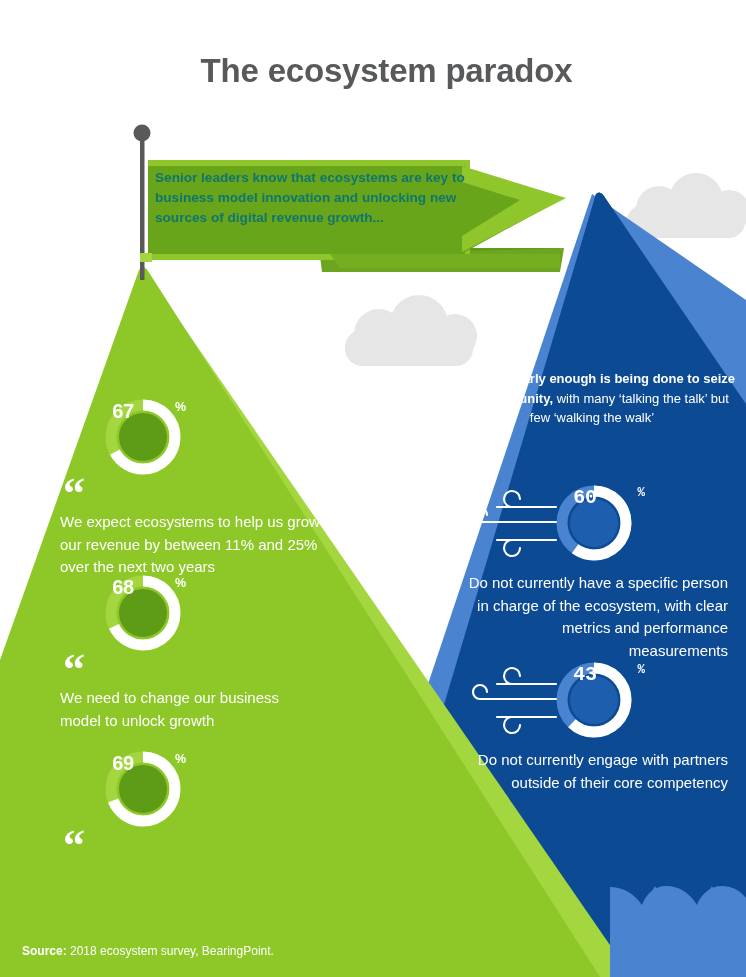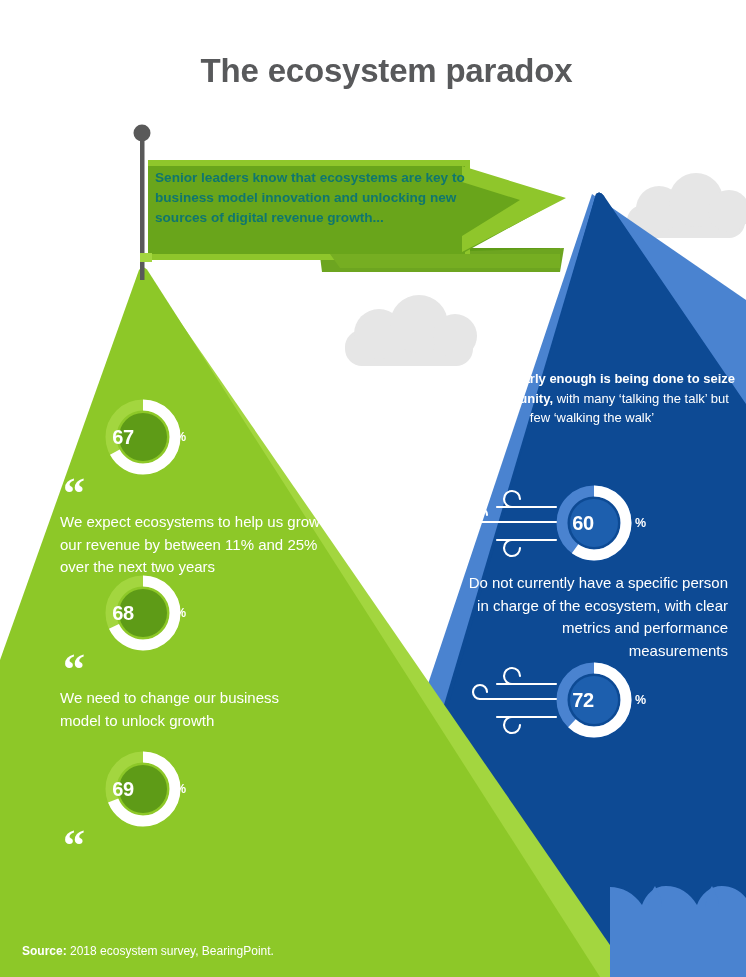--- a/index.html
+++ b/index.html
@@ -57,21 +57,20 @@
     line-height:1.5;
   }
   .blue-headline b{font-weight:bold;}
   
   .stat{position:absolute;z-index:46;}
   .donut-wrap{position:relative;width:74px;height:74px;}
   .donut-num{
     position:absolute;
     inset:0;
     display:flex;
-    align-items:center;
     justify-content:center;
     color:#ffffff;
     font-weight:bold;
     font-size:20px;
     letter-spacing:-0.3px;
     gap:40px;
   }
   .donut-num .pct{font-size:12.5px;font-weight:bold;margin-left:1px;}
   .quote-mark{
     color:#ffffff;
@@ -88,21 +87,21 @@
     font-size:15px;
     font-weight:normal;
     line-height:1.5;
   }
   
   .stat-green .donut-wrap{margin-left:52px;}
   .stat-green .quote-mark{margin-top:10px;margin-left:3px;}
   .stat-green .stat-text{margin-top:7px;}
   
   .stat-blue{text-align:center;}
-  .stat-blue .row{display:flex;align-items:center;justify-content:center;gap:10px;}
+  .stat-blue .row{display:flex;align-items:center;justify-content:center;gap:10px;font-family:Liberation Mono, monospace;}
   .stat-blue .stat-text{margin-top:12px;text-align:right;}
   
   .source{
     position:absolute;
     left:22px;
     bottom:17px;
     z-index:60;
     color:#ffffff;
     font-size:12px;
     line-height:1.3;
@@ -269,25 +268,26 @@
       <div style="width:46px;"></div>
     </div>
     <div class="stat-text">Do not currently have a specific person in charge of the ecosystem, with clear metrics and performance measurements</div>
   </div>
 
   <div class="stat stat-blue" style="left:460px;top:663px;width:268px;">
     <div class="row">
       <div style="width:76px;"></div>
       <div class="donut-wrap">
         <div class="donut-num">
-          <span>72</span>
+          <span>43</span>
             <span class="pct">%</span>
         </div>
       </div>
       <div style="width:46px;"></div>
     </div>
+    <div class="stat-text">Do not currently engage with partners outside of their core competency</div>
   </div>
 
   <div class="source">
     <b>Source:</b><span> 2018 ecosystem survey, BearingPoint.</span>
   </div>
 
 </div>
 
 </body></html>

